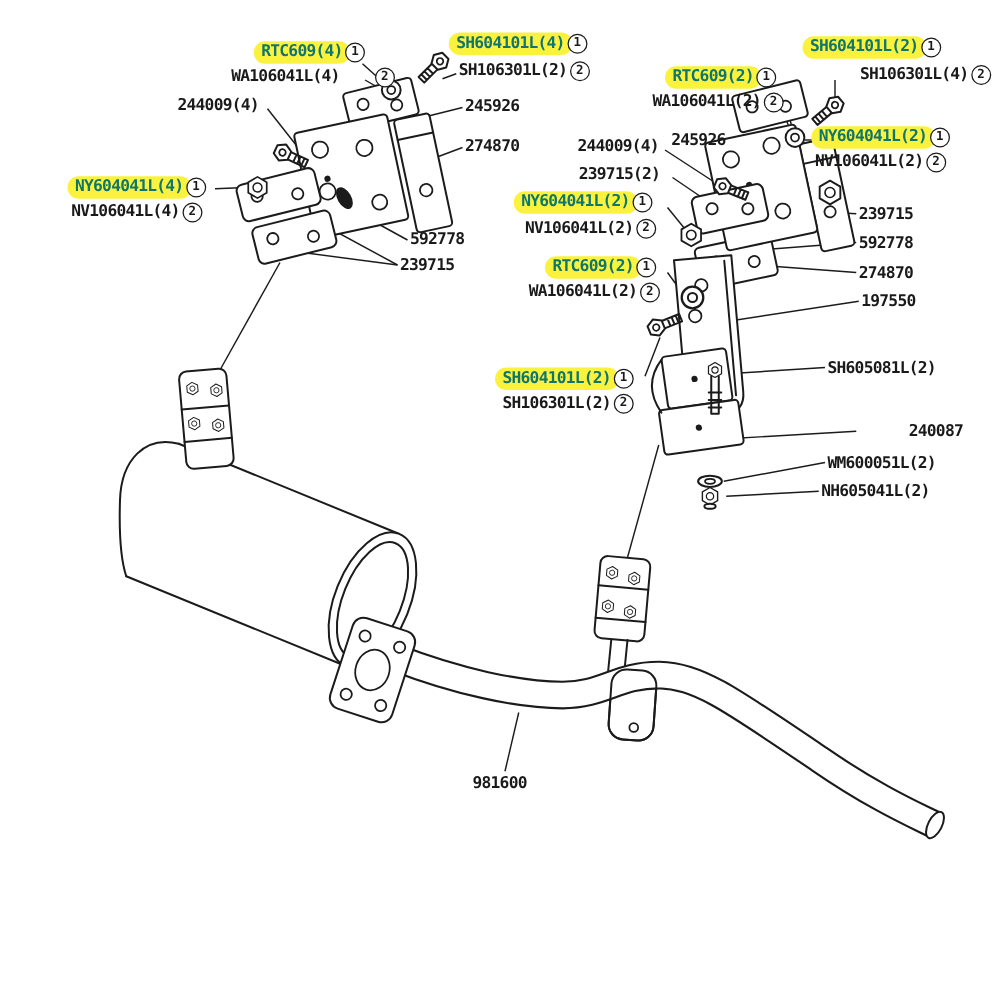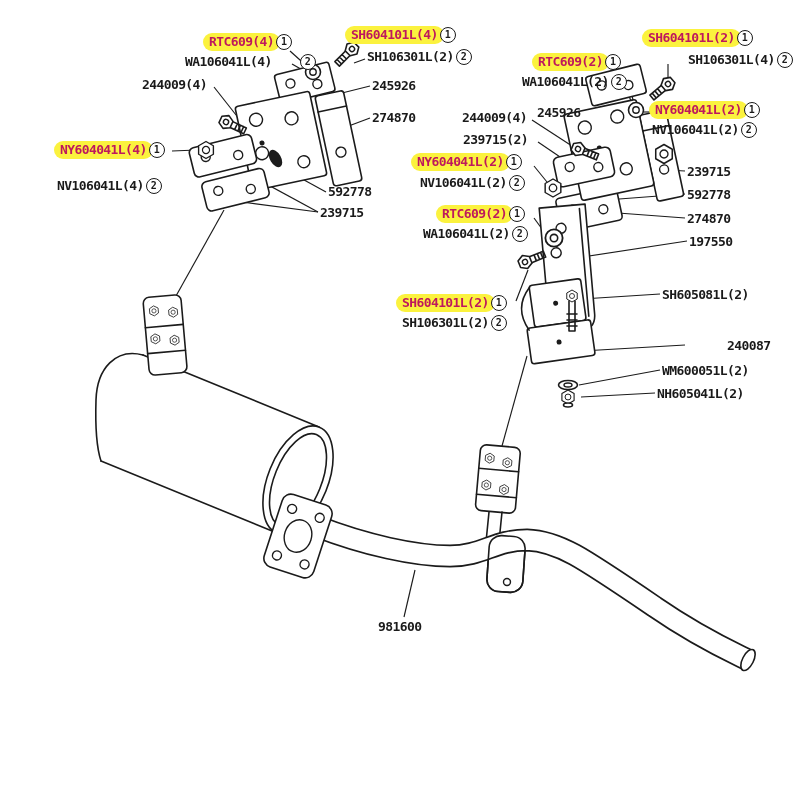--- a/index.html
+++ b/index.html
@@ -4,21 +4,21 @@
 <style>
   html,body{margin:0;padding:0;background:#fff;}
   #canvas{position:relative;width:800px;height:800px;background:#fff;overflow:hidden;
           font-family:"DejaVu Sans Mono",monospace;}
   #drawing{position:absolute;left:0;top:0;}
   #label-layer{position:absolute;left:0;top:0;width:800px;height:800px;pointer-events:none;}
   .part-label{position:absolute;display:flex;align-items:center;gap:2px;height:16px;
               font:700 13px/16px "DejaVu Sans Mono",monospace;color:#1a1a1a;
               letter-spacing:-0.6px;white-space:nowrap;}
   .txt{display:inline-block;}
-  .txt.hl{background:#fbf23e;color:#be185d;border-radius:9px;padding:1px 6px;margin:-1px -6px;}
+  .txt.hl{background:#fbf23e;color:#0f766e;border-radius:9px;padding:1px 6px;margin:-1px -6px;}
   .badge{flex:none;width:14px;height:14px;border:1.7px solid #1a1a1a;border-radius:50%;
          background:#fff;color:#1a1a1a;display:flex;align-items:center;justify-content:center;
          font:700 10px/12px "DejaVu Sans Mono",monospace;letter-spacing:0;}
   
   .p{fill:#fff;stroke:#1b1b1b;stroke-width:1.6;stroke-linejoin:round;}
   .ln{fill:none;stroke:#1b1b1b;stroke-width:1.6;stroke-linejoin:round;stroke-linecap:round;}
   .hole{fill:#fff;stroke:#1b1b1b;stroke-width:1.4;}
   .dot{fill:#1b1b1b;stroke:none;}
   .leader{stroke:#1b1b1b;stroke-width:1.15;fill:none;}
   .pipe-outer{fill:none;stroke:#1b1b1b;stroke-width:23;}
@@ -236,39 +236,39 @@
         <span class="txt hl">RTC609(4)</span>
         <span class="badge">1</span>
       </div>
       <div class="part-label" style="left: 185px; top: 54px; gap: 28px;">
         <span class="txt">WA106041L(4)</span>
         <span class="badge">2</span>
       </div>
       <div class="part-label" style="left: 142px; top: 77px;">
         <span class="txt">244009(4)</span>
       </div>
-      <div class="part-label" style="left: 351px; top: 27px; text-align: center;">
+      <div class="part-label" style="left: 365px; top: 27px; text-align: center;">
         <span class="txt hl">SH604101L(4)</span>
         <span class="badge">1</span>
       </div>
       <div class="part-label" style="left: 367px; top: 49px;">
         <span class="txt">SH106301L(2)</span>
         <span class="badge">2</span>
       </div>
       <div class="part-label" style="left: 372px; top: 78px;">
         <span class="txt">245926</span>
       </div>
       <div class="part-label" style="left: 372px; top: 110px;">
         <span class="txt">274870</span>
       </div>
       <div class="part-label" style="left: 60px; top: 142px; justify-content: flex-end;">
         <span class="txt hl">NY604041L(4)</span>
         <span class="badge">1</span>
       </div>
-      <div class="part-label" style="left: 57px; top: 162px; margin-top: 16px;">
+      <div class="part-label" style="left: 57px; top: 162px;">
         <span class="txt">NV106041L(4)</span>
         <span class="badge">2</span>
       </div>
       <div class="part-label" style="left: 328px; top: 184px;">
         <span class="txt">592778</span>
       </div>
       <div class="part-label" style="left: 320px; top: 205px;">
         <span class="txt">239715</span>
       </div>
       <div class="part-label" style="left: 648px; top: 30px;">

